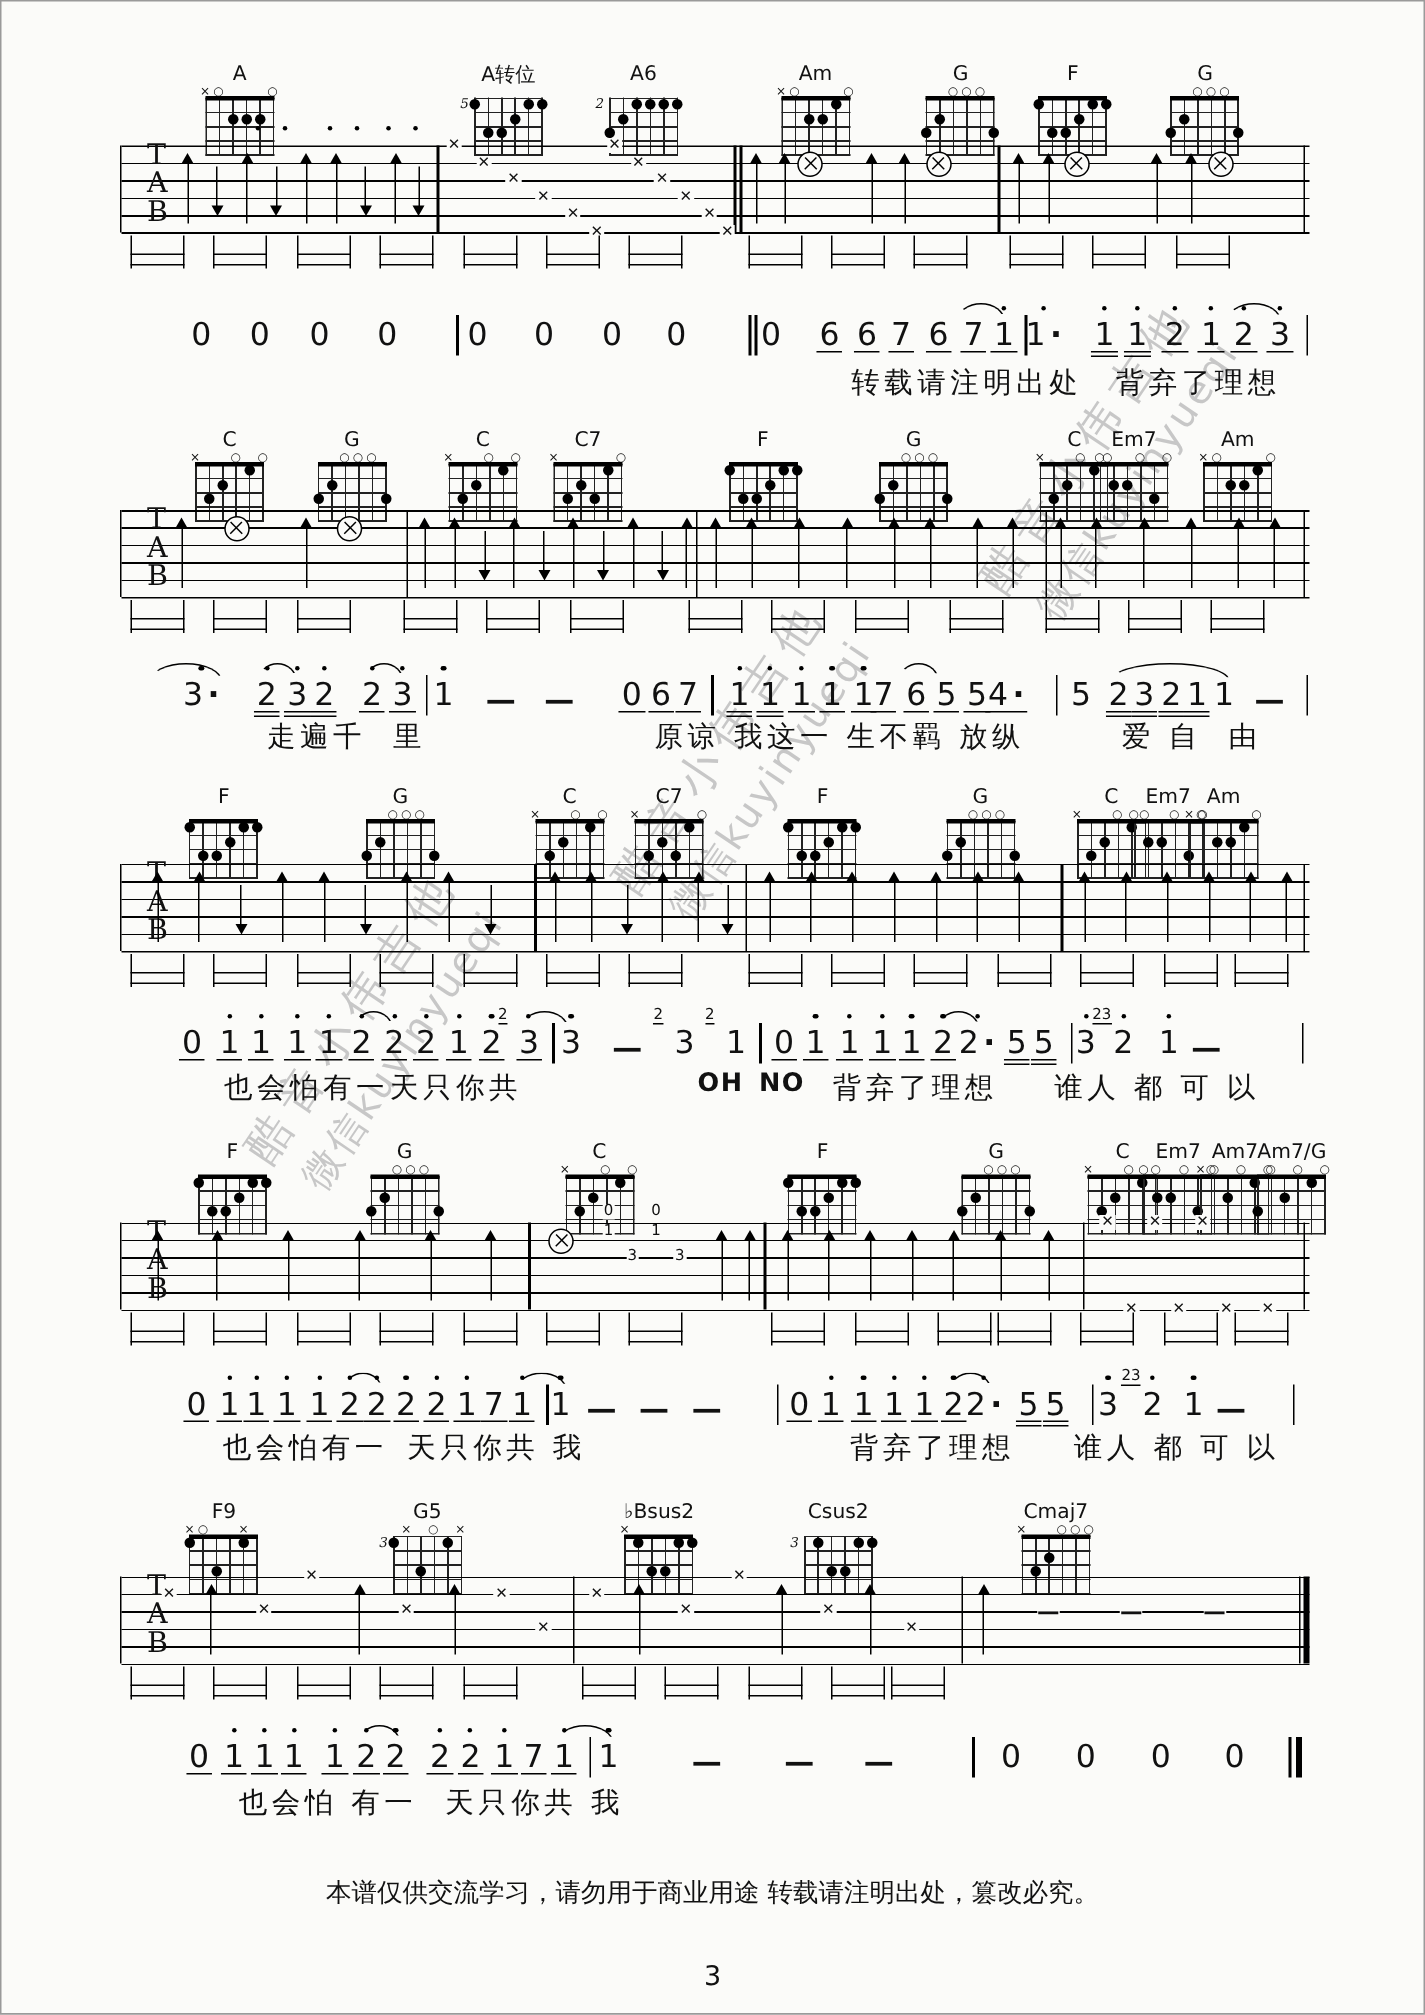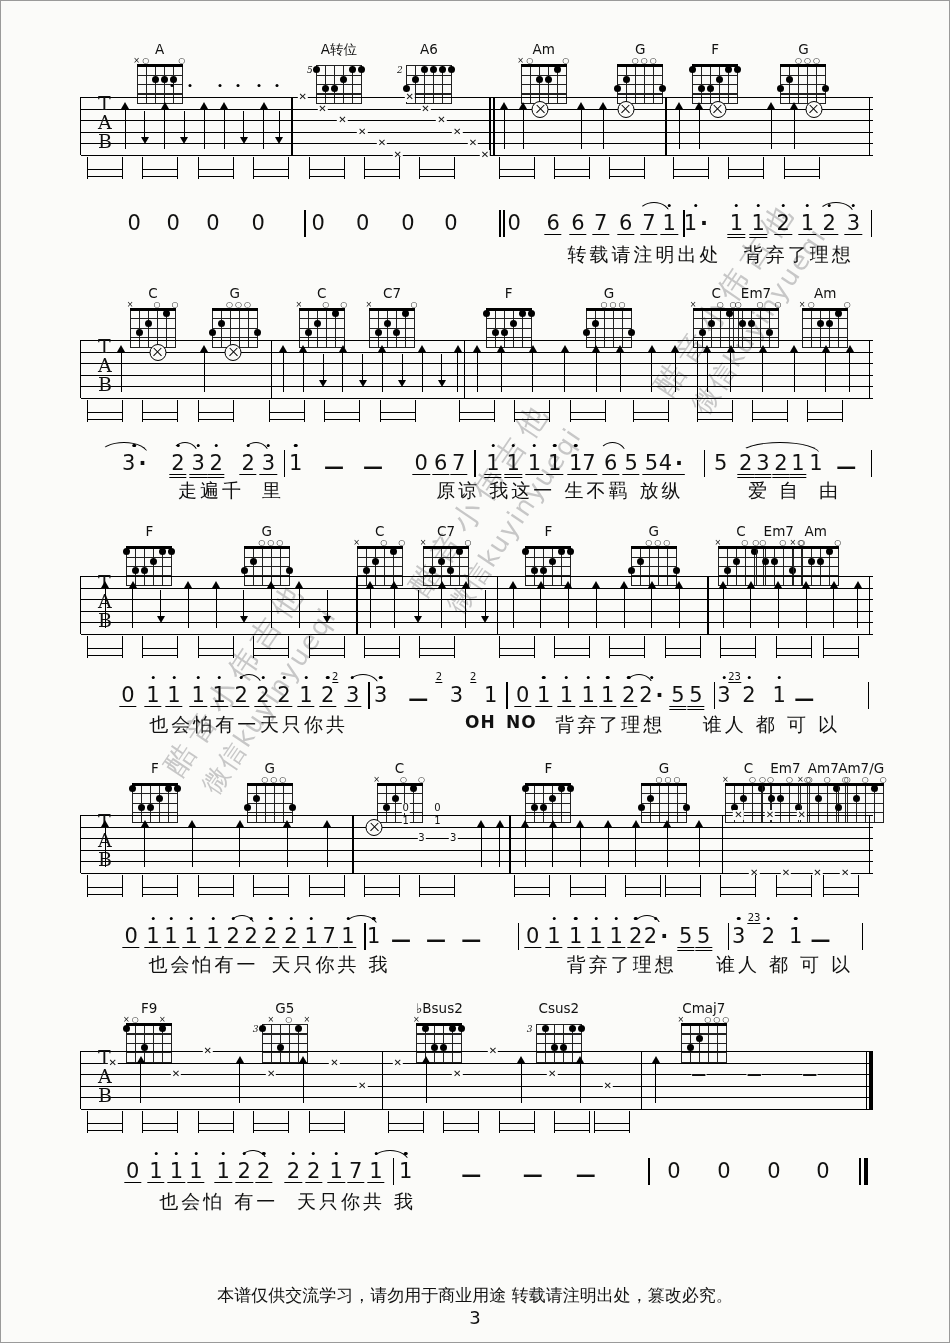--- a/index.html
+++ b/index.html
@@ -1265,15 +1265,15 @@
         <div class="mbar th" style="left: 98.5%;"></div>
         <div class="mbar" style="left: calc(98.5% - 5px);"></div>
         <div class="tie" style="left: 18.3%; width: 26px;"></div>
         <div class="tie" style="left: 35.2%; width: 36px;"></div>
       </div>
       <div class="lyrline" style="top: 1188px;">
         <div class="lyr" style="left: 7.7%;">也会怕 有一</div>
         <div class="lyr" style="left: 24.5%;">天只你共 我</div>
       </div>
     </div>
-  <div class="footer" style="top:1283px;text-align:center;">本谱仅供交流学习，请勿用于商业用途 转载请注明出处，篡改必究。</div>
+  <div class="footer" style="top:1249px;text-align:center;">本谱仅供交流学习，请勿用于商业用途 转载请注明出处，篡改必究。</div>
   <div class="pageno" style="top:1306px;">3</div>
 </div>
 
 </body></html>

